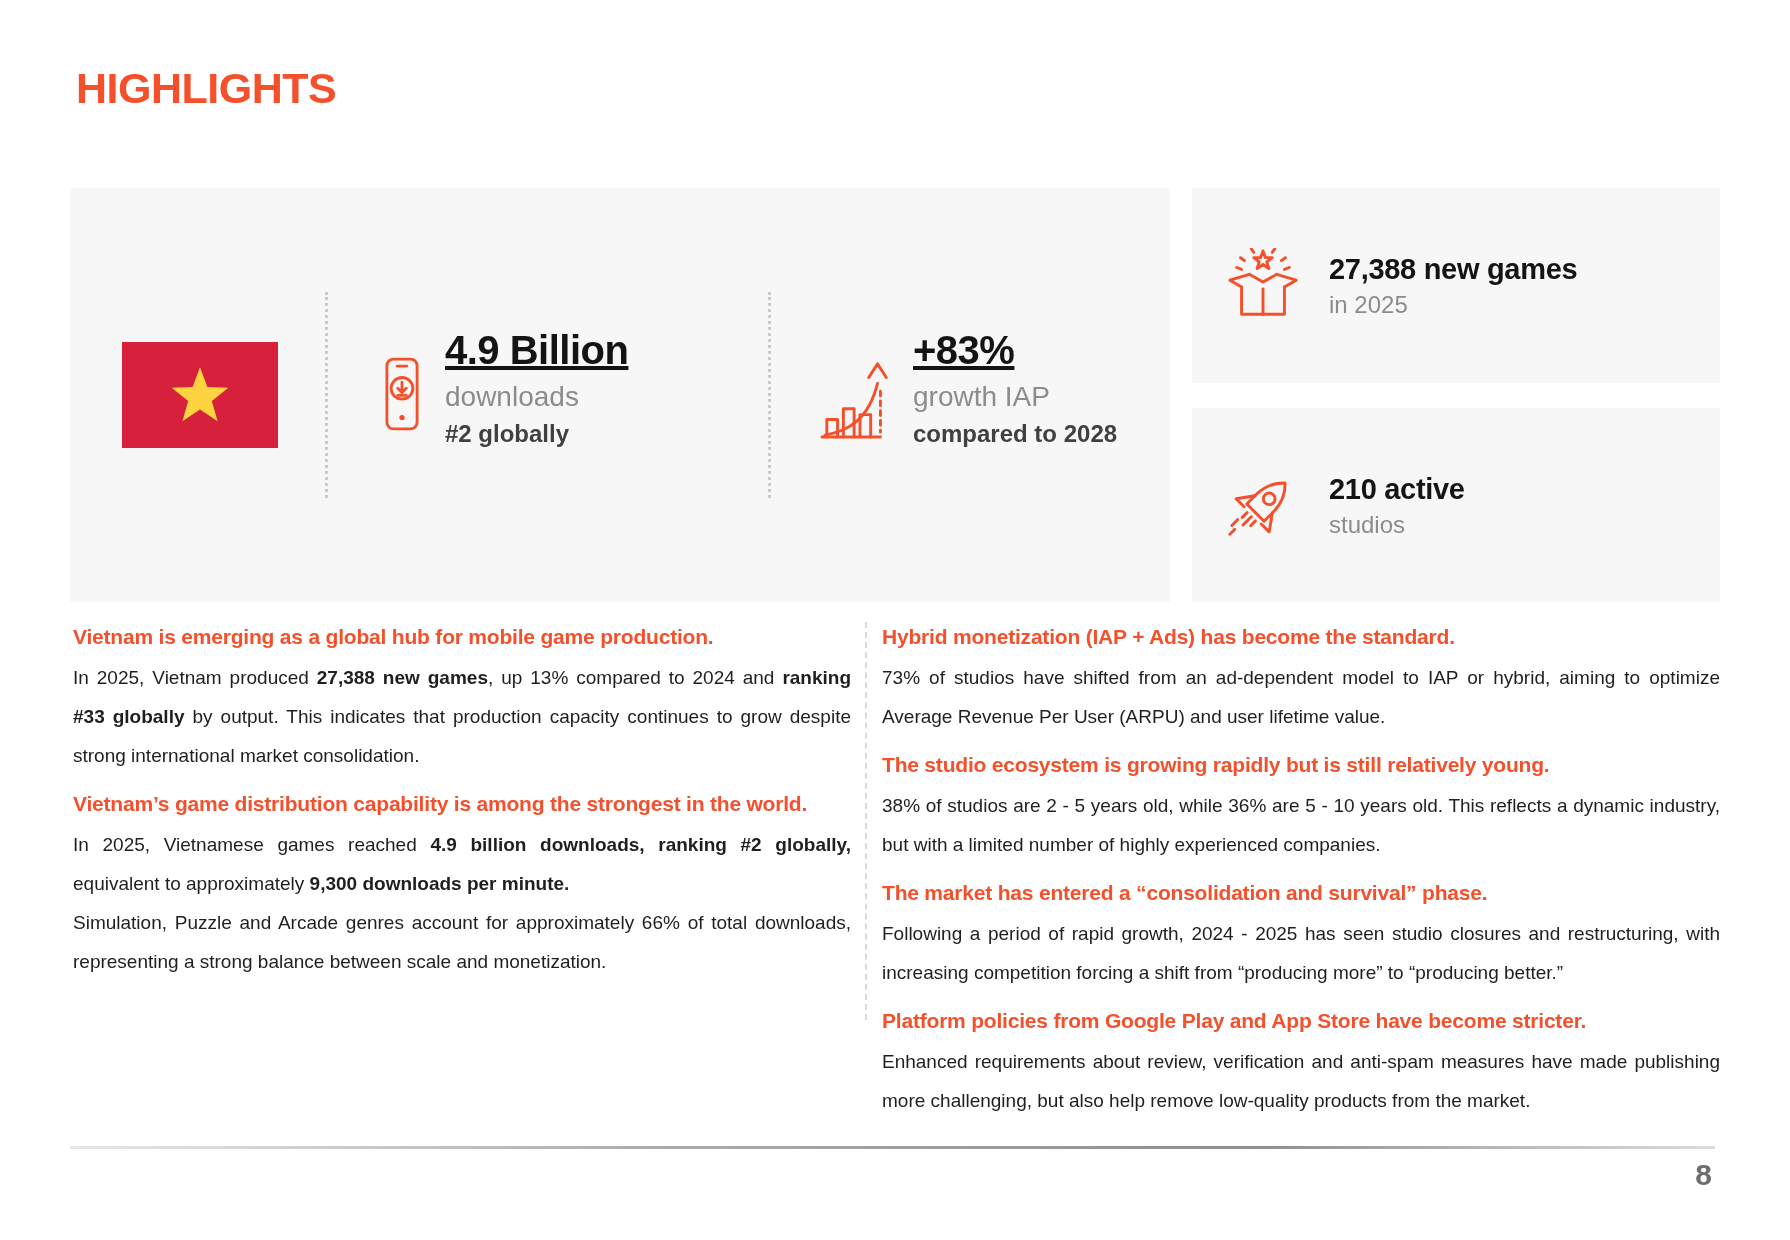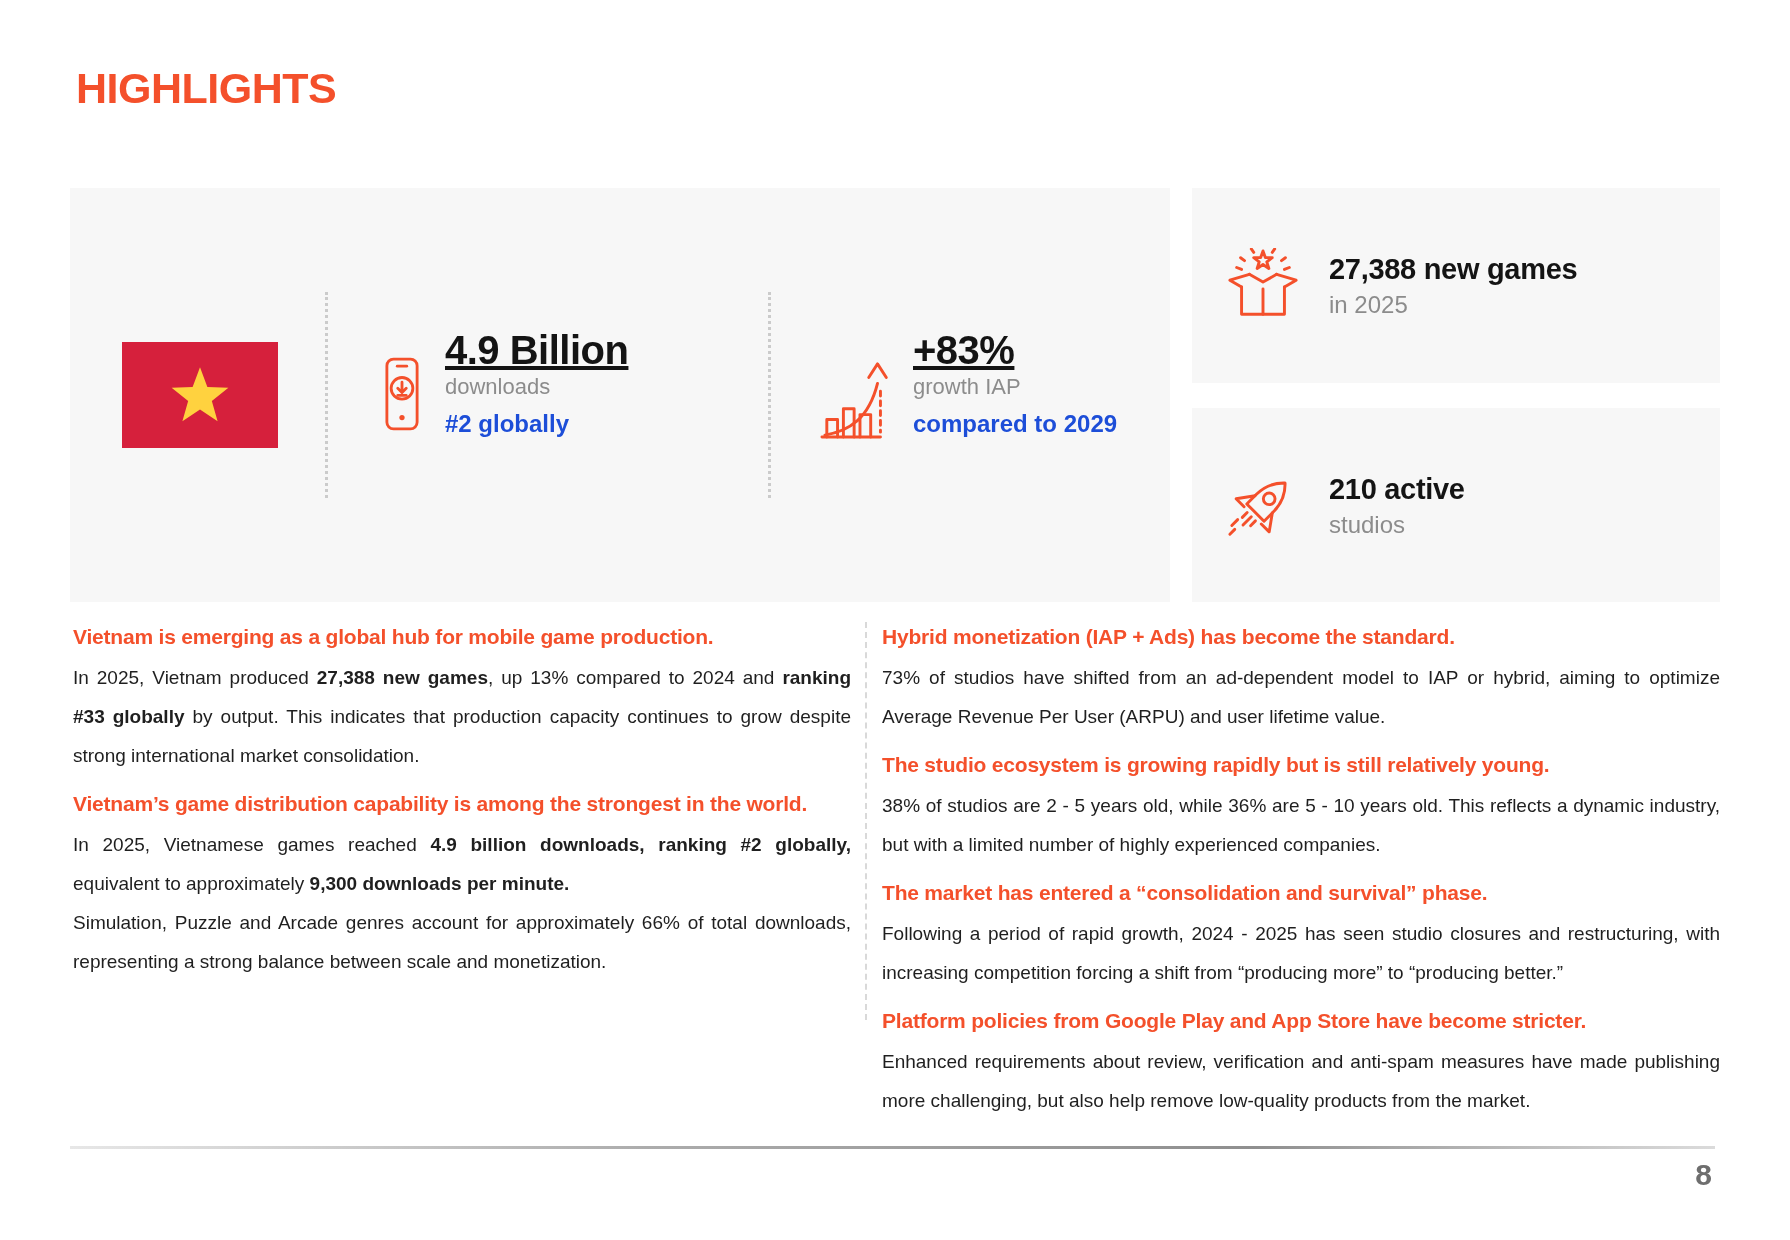--- a/index.html
+++ b/index.html
@@ -12,22 +12,22 @@
   .flag{position:absolute;left:52px;top:154px;width:156px;height:106px;background:#D6203C;
         display:flex;align-items:center;justify-content:center;}
   .vdivider{position:absolute;top:104px;height:206px;width:0;border-left:3px dotted #CBCBCB;}
   .d1{left:255px}.d2{left:698px}
   .hero-icon{position:absolute;}
   .phone{left:315px;top:168px;width:34px;height:76px;}
   .chart{left:750px;top:170px;width:78px;height:82px;}
   .stat{position:absolute;top:140px;}
   .stat1{left:375px}.stat2{left:843px}
   .stat-value{font-size:40px;font-weight:700;color:#141414;line-height:44px;letter-spacing:-0.5px;text-decoration:underline;}
-  .stat-label{font-size:22px;color:#8C8C8C;line-height:30px;}
-  .stat-sub{font-size:24px;font-weight:600;color:#1d4ed8;line-height:28px;margin-top:8px;}
+  .stat-label{font-size:28px;color:#8C8C8C;line-height:30px;margin-top:10px;}
+  .stat-sub{font-size:24px;font-weight:600;color:#404040;line-height:28px;margin-top:8px;}
   
   .card{position:absolute;left:1192px;width:528px;background:#F7F7F7;display:flex;align-items:center;
         padding-left:33px;box-sizing:border-box;gap:28px;}
   .card1{top:188px;height:195px;}
   .card2{top:408px;height:194px;}
   .card-icon{width:76px;height:76px;flex:0 0 auto;}
   .card-value{font-size:29px;font-weight:700;color:#141414;line-height:34px;letter-spacing:-0.3px;}
   .card-label{font-size:24px;color:#8C8C8C;line-height:28px;margin-top:5px;}
   
   .col{position:absolute;top:622px;}
@@ -84,21 +84,21 @@
         <path d="M24 81 V52 H35 V81"></path>
         <path d="M41 81 V58 H52 V81"></path>
         <path d="M62 34 V76" stroke-dasharray="5 5"></path>
         <path d="M5 79 C 30 75 50 62 59 26"></path>
         <path d="M50 20 L59 6 L68 20"></path>
       </svg>
     </div>
     <div class="stat stat2">
       <div class="stat-value">+83%</div>
       <div class="stat-label">growth IAP</div>
-      <div class="stat-sub">compared to 2029</div>
+      <div class="stat-sub">compared to 2028</div>
     </div>
   </section>
 
   <aside class="card card1">
     <div class="card-icon">
       <svg width="76" height="76" viewBox="0 0 78 78" fill="none" stroke="#F4502B" stroke-width="3" stroke-linecap="round" stroke-linejoin="round">
         <path d="M17 40 V68 H61 V40"></path>
         <path d="M39 42 V68"></path>
         <path d="M17 40 L5 33 L25 27"></path>
         <path d="M61 40 L73 33 L53 27"></path>

